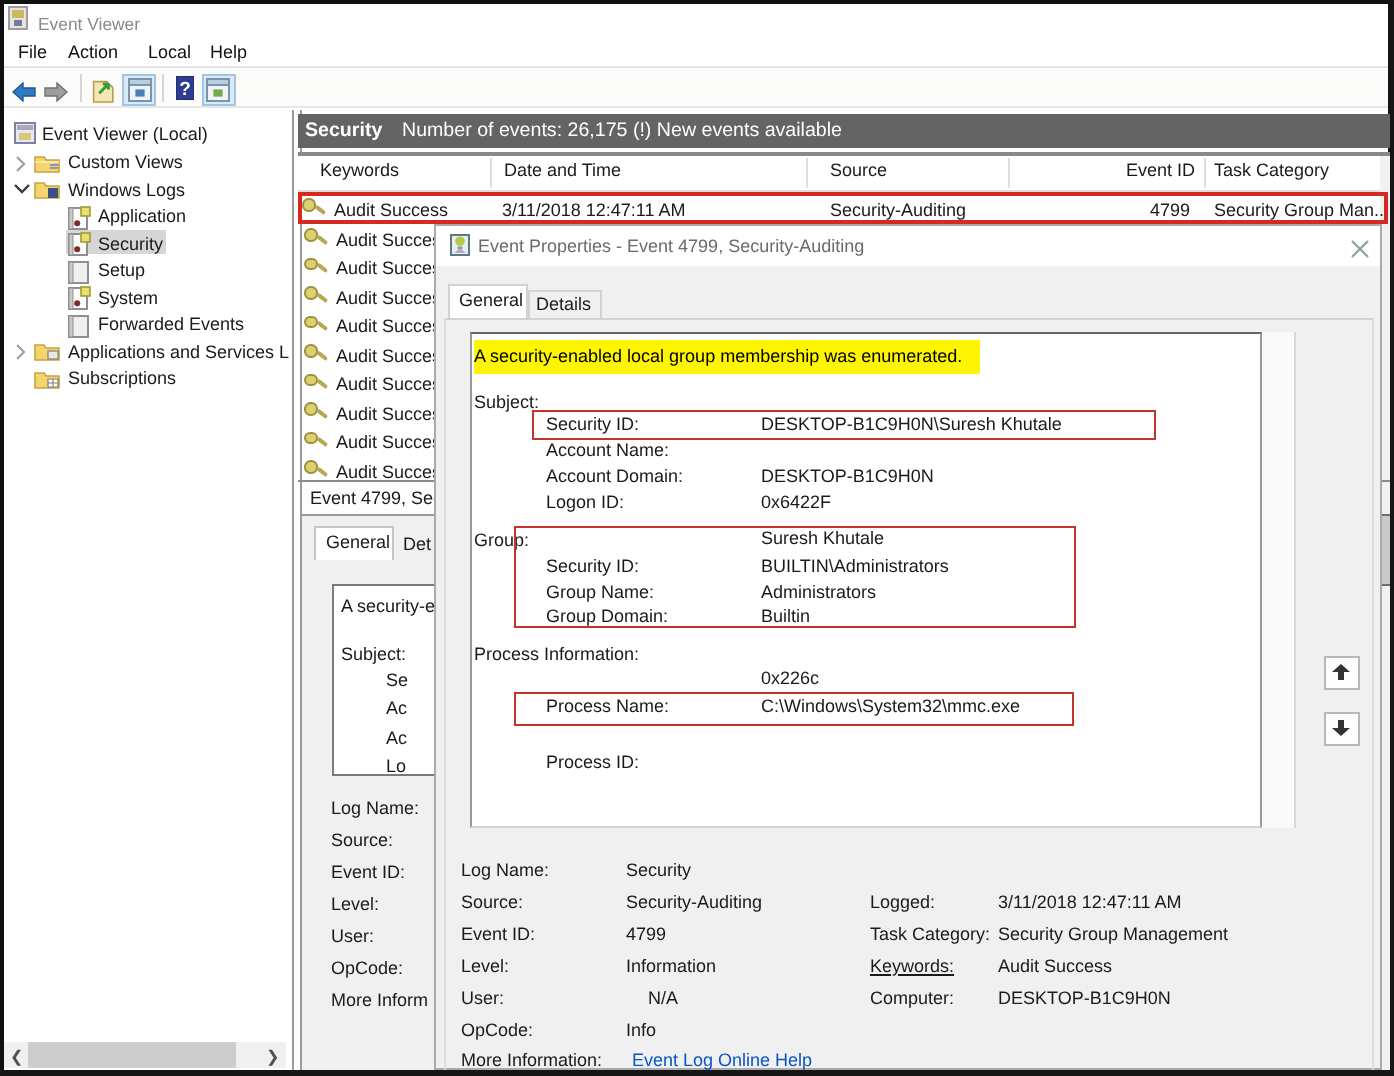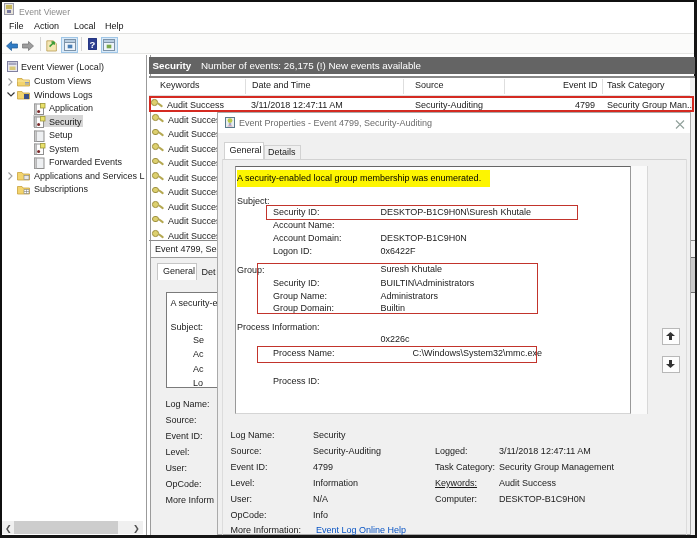--- a/index.html
+++ b/index.html
@@ -322,21 +322,21 @@
   <div class="t" style="left:380.5px;top:277.5px;">BUILTIN\Administrators</div>
   <div class="t" style="left:273px;top:290.5px;">Group Name:</div>
   <div class="t" style="left:380.5px;top:290.5px;">Administrators</div>
   <div class="t" style="left:273px;top:303px;">Group Domain:</div>
   <div class="t" style="left:380.5px;top:303px;">Builtin</div>
 
   <div class="t" style="left:237px;top:322px;">Process Information:</div>
   <div class="t" style="left:273px;top:334px;margin-top:42px;">Process ID:</div>
   <div class="t" style="left:380.5px;top:334px;">0x226c</div>
   <div class="t" style="left:273px;top:348px;">Process Name:</div>
-  <div class="t" style="left:380.5px;top:348px;margin-left:32px;">C:\Windows\System32\mmc.exe</div>
+  <div class="t" style="left:380.5px;top:348px;">C:\Windows\System32\mmc.exe</div>
 
   <div class="abs" style="left:265.5px;top:205px;width:312.5px;height:14.5px;border:1.5px solid #c2342c;box-sizing:border-box;"></div>
   <div class="abs" style="left:257px;top:262.5px;width:281px;height:51px;border:1.5px solid #c2342c;box-sizing:border-box;"></div>
   <div class="abs" style="left:257px;top:345.5px;width:280px;height:17px;border:1.5px solid #c2342c;box-sizing:border-box;"></div>
 
   <div class="abs" style="left:661.5px;top:327.5px;width:18px;height:17px;background:#fdfdfd;border:1px solid #b8b8b8;box-sizing:border-box;"></div>
   <div class="abs" style="left:666px;top:332px;">
     <svg width="9" height="8" viewBox="0 0 9 8">
         <path d="M4.5 0 L9 4 L6 4 L6 8 L3 8 L3 4 L0 4 Z" fill="#333"></path>
       </svg>
@@ -356,20 +356,20 @@
   <div class="t" style="left:499px;top:445.5px;">3/11/2018 12:47:11 AM</div>
   <div class="t" style="left:230.5px;top:461.5px;">Event ID:</div>
   <div class="t" style="left:313px;top:461.5px;">4799</div>
   <div class="t" style="left:435px;top:461.5px;">Task Category:</div>
   <div class="t" style="left:499px;top:461.5px;">Security Group Management</div>
   <div class="t" style="left:230.5px;top:478px;">Level:</div>
   <div class="t" style="left:313px;top:478px;">Information</div>
   <div class="t" style="left:435px;top:478px;text-decoration:underline;">Keywords:</div>
   <div class="t" style="left:499px;top:478px;">Audit Success</div>
   <div class="t" style="left:230.5px;top:494px;">User:</div>
-  <div class="t" style="left:313px;top:494px;">N/A</div>
+  <div class="t" style="left:324px;top:494px;">N/A</div>
   <div class="t" style="left:435px;top:494px;">Computer:</div>
   <div class="t" style="left:499px;top:494px;">DESKTOP-B1C9H0N</div>
   <div class="t" style="left:230.5px;top:509.5px;">OpCode:</div>
   <div class="t" style="left:313px;top:509.5px;">Info</div>
   <div class="t" style="left:230.5px;top:524.5px;">More Information:</div>
   <div class="t" style="left:316px;top:524.5px;color:#0a55c4;">Event Log Online Help</div>
 </div>
 
 </body></html>

